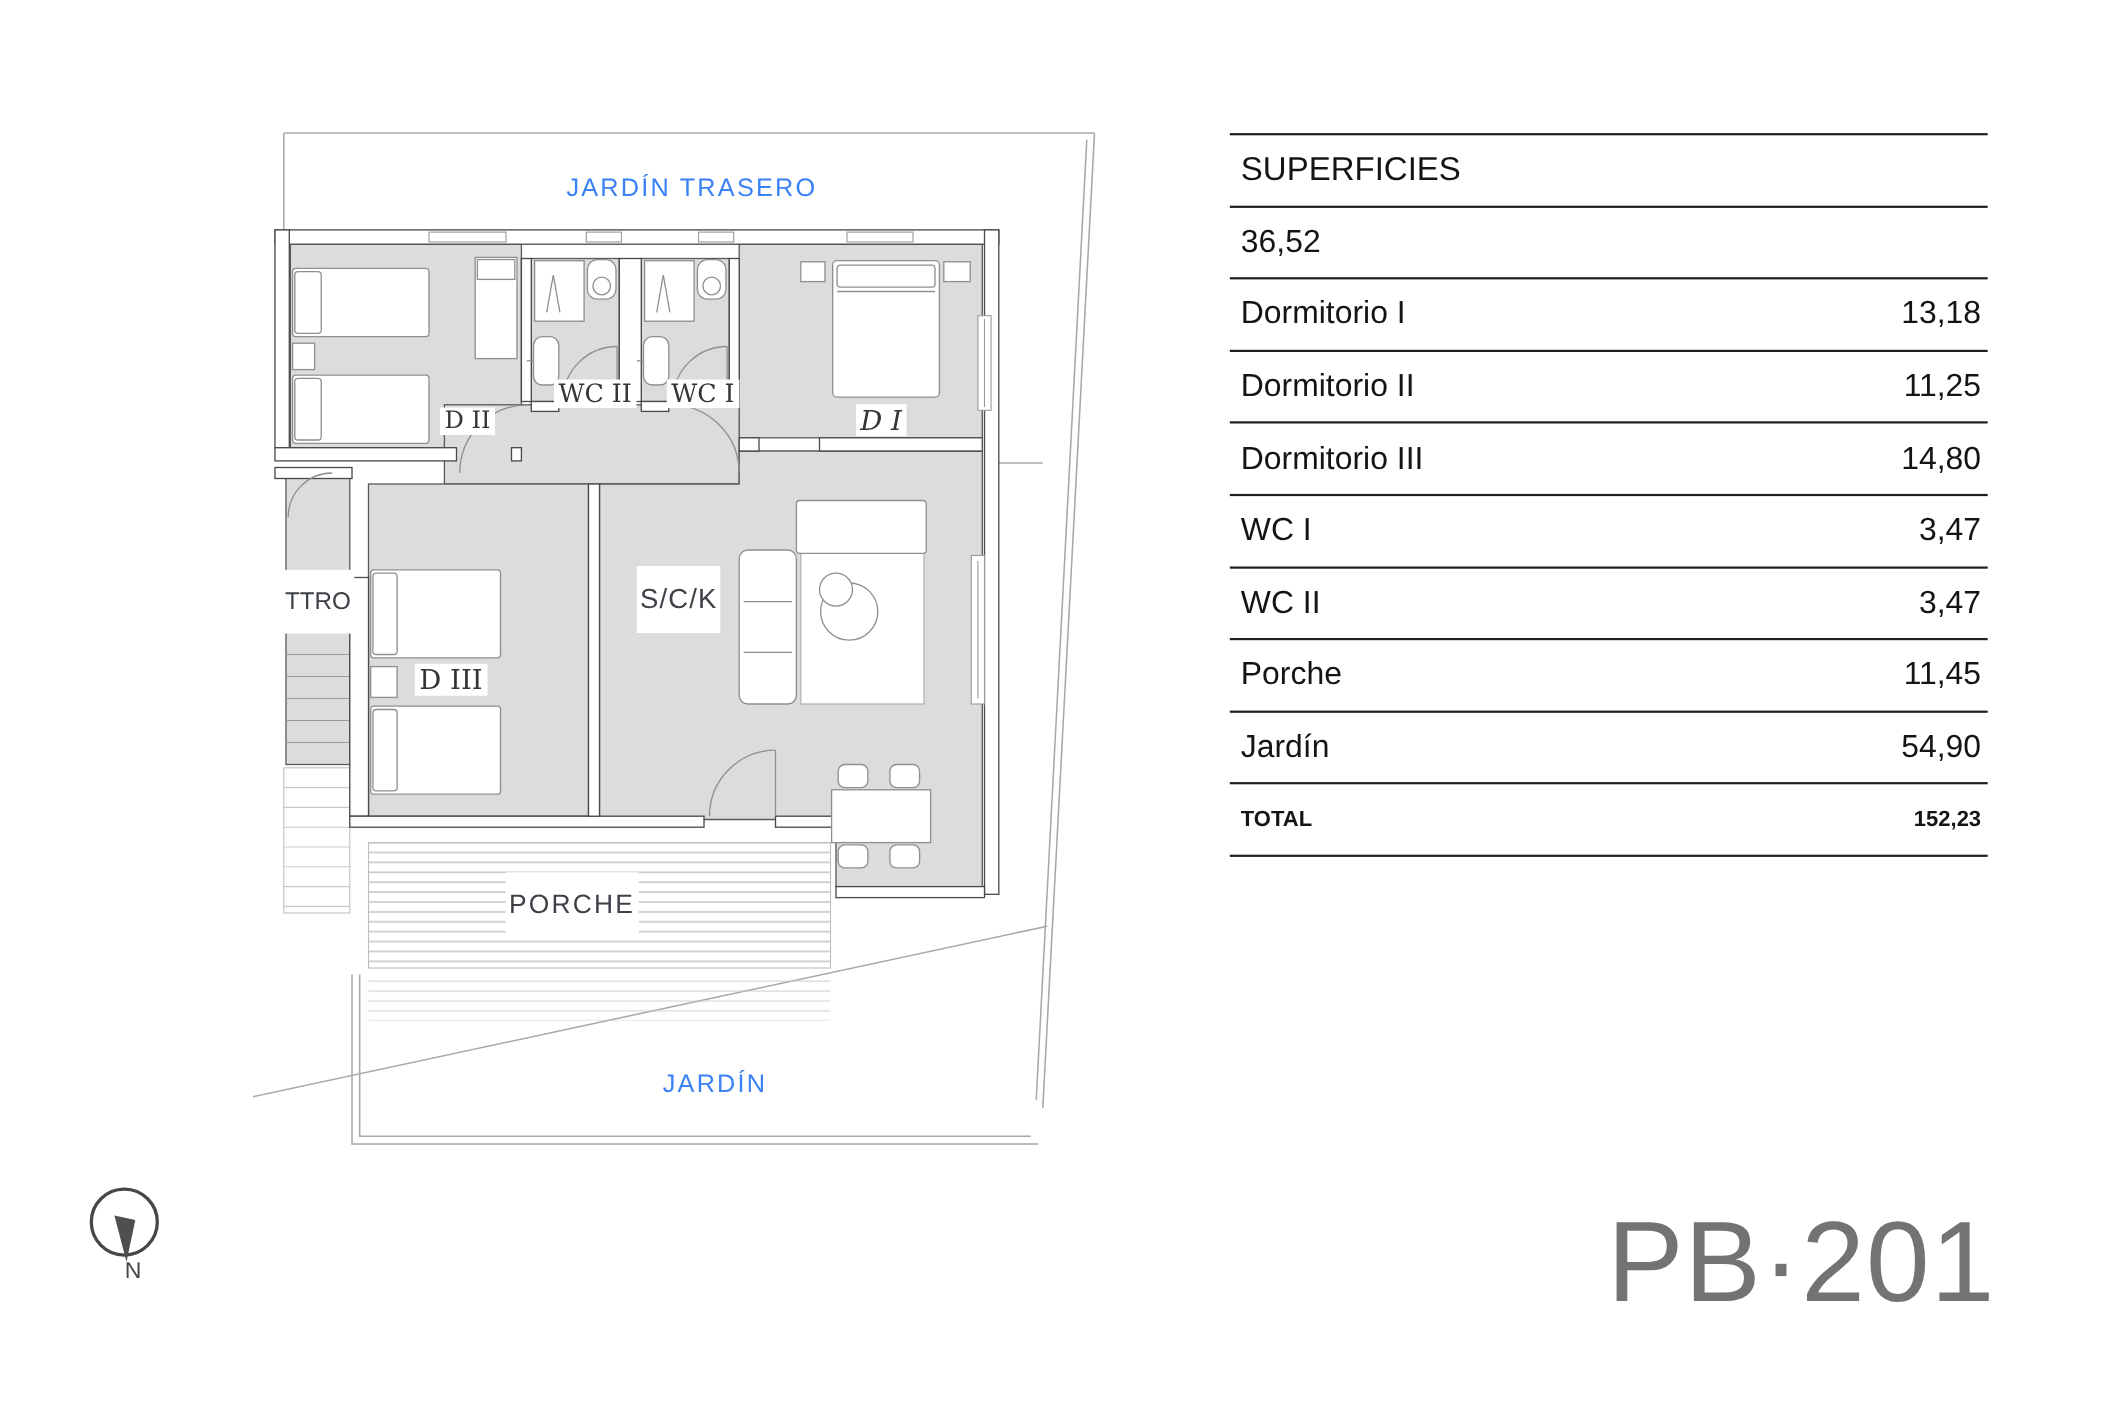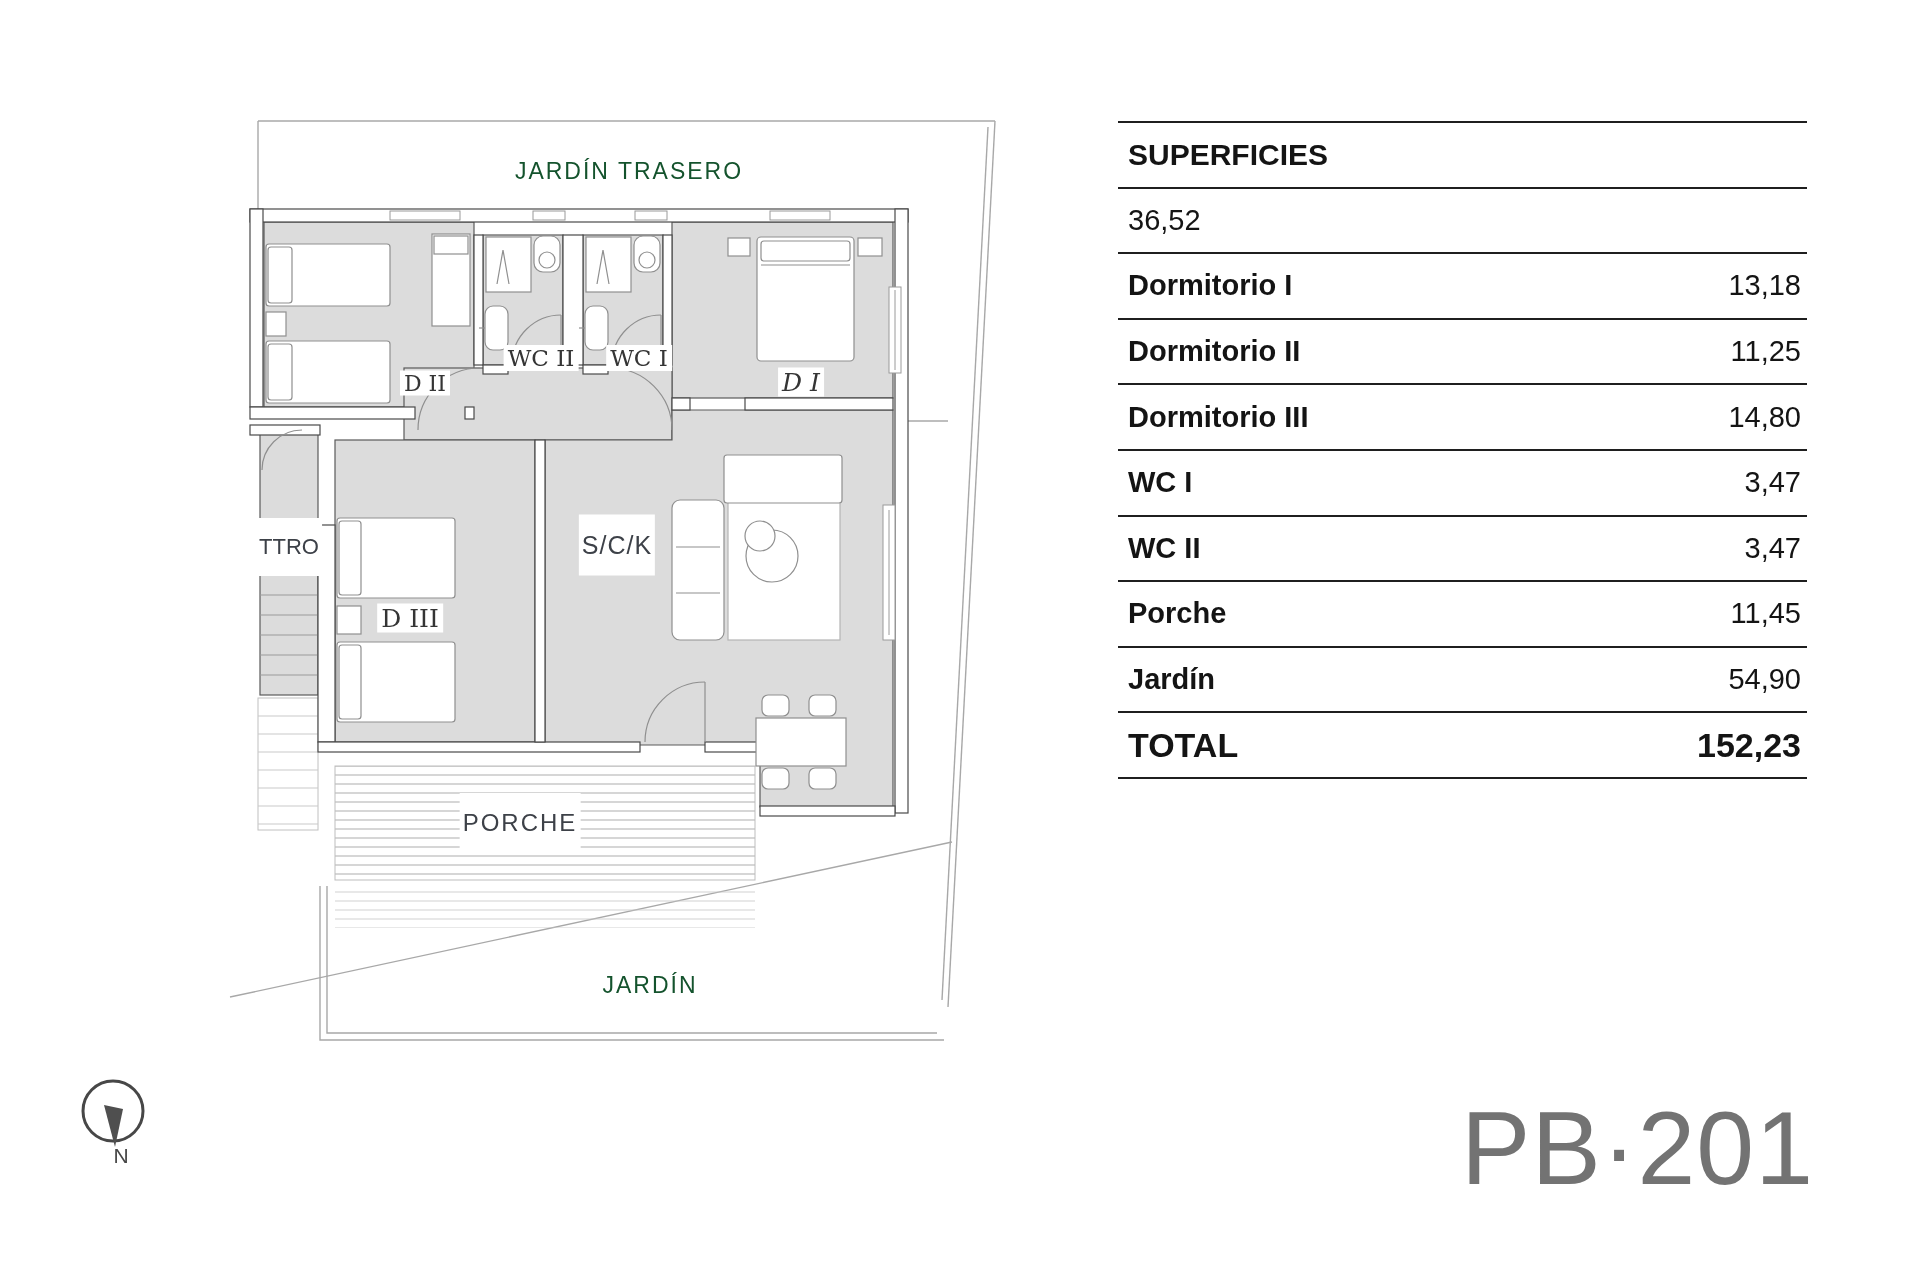--- a/index.html
+++ b/index.html
@@ -1,31 +1,31 @@
 <!DOCTYPE html>
 <html><head>
 <meta charset="utf-8">
 <style>
   html,body{margin:0;padding:0;background:#ffffff;}
   .page{position:relative;width:1920px;height:1280px;background:#fff;overflow:hidden;
         font-family:"Liberation Sans",sans-serif;}
   svg.plan{position:absolute;left:0;top:0;}
   .lbl{position:absolute;transform:translate(-50%,-50%);white-space:nowrap;color:#3d4148;}
-  .lbl.navy{color:#14532d;letter-spacing:2px;font-size:23px;}
+  .lbl.navy{color:#3b82f6;letter-spacing:2px;font-size:23px;}
   .lbl.roman{font-family:"DejaVu Serif","Liberation Serif",serif;color:#353535;background:#fff;padding:0 4px;}
   .lbl.tech{background:#fff;padding:16px 3px;}
   
   .surfaces{position:absolute;left:1118px;top:121px;width:689px;height:656px;
             display:flex;flex-direction:column;border-top:2px solid #1f1f1f;color:#141414;}
   .srow{flex:1;display:flex;align-items:center;justify-content:space-between;
         border-bottom:2px solid #1f1f1f;padding:0 6px 0 10px;font-size:29px;}
-  .srow .name{text-align:left;font-weight:bold;}
+  .srow .name{text-align:left;}
   .srow .val{text-align:right;}
   .srow.head{font-size:30px;}
-  .srow.total{font-weight:bold;font-size:34px;}
+  .srow.total{font-weight:bold;font-size:20px;}
   .plan-code{position:absolute;right:106px;top:1096px;font-size:104px;line-height:1.0;
              color:#737373;letter-spacing:1px;}
 </style>
 </head>
 <body>
 
 <div class="page">
 
   <svg class="plan" width="1920" height="1280" viewBox="0 0 1920 1280">
     <defs>

